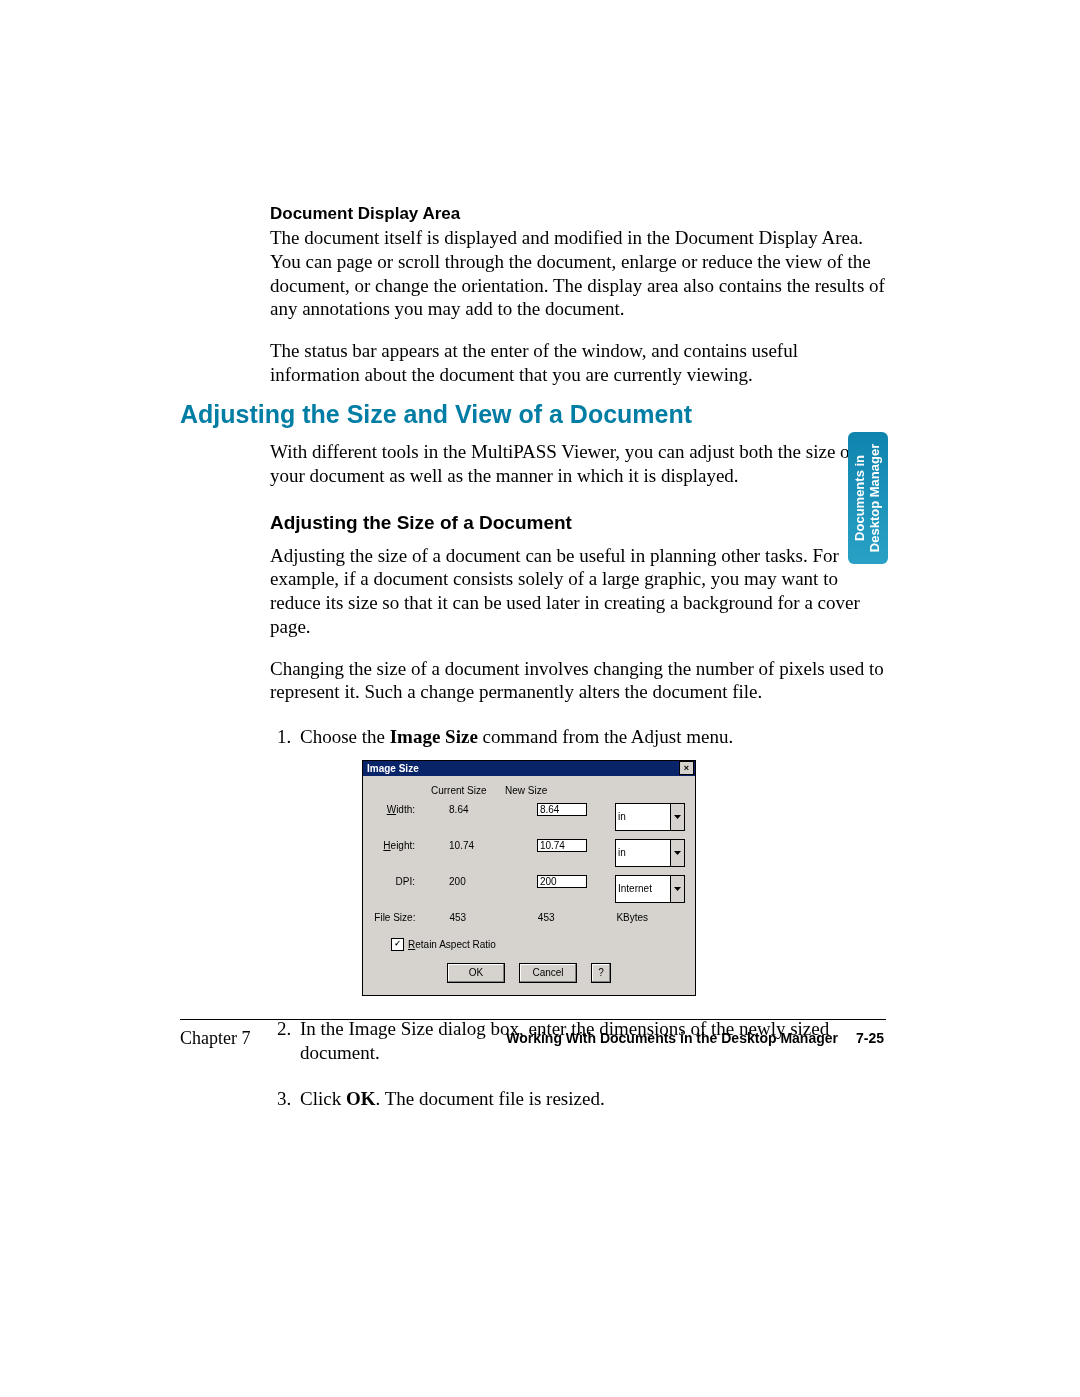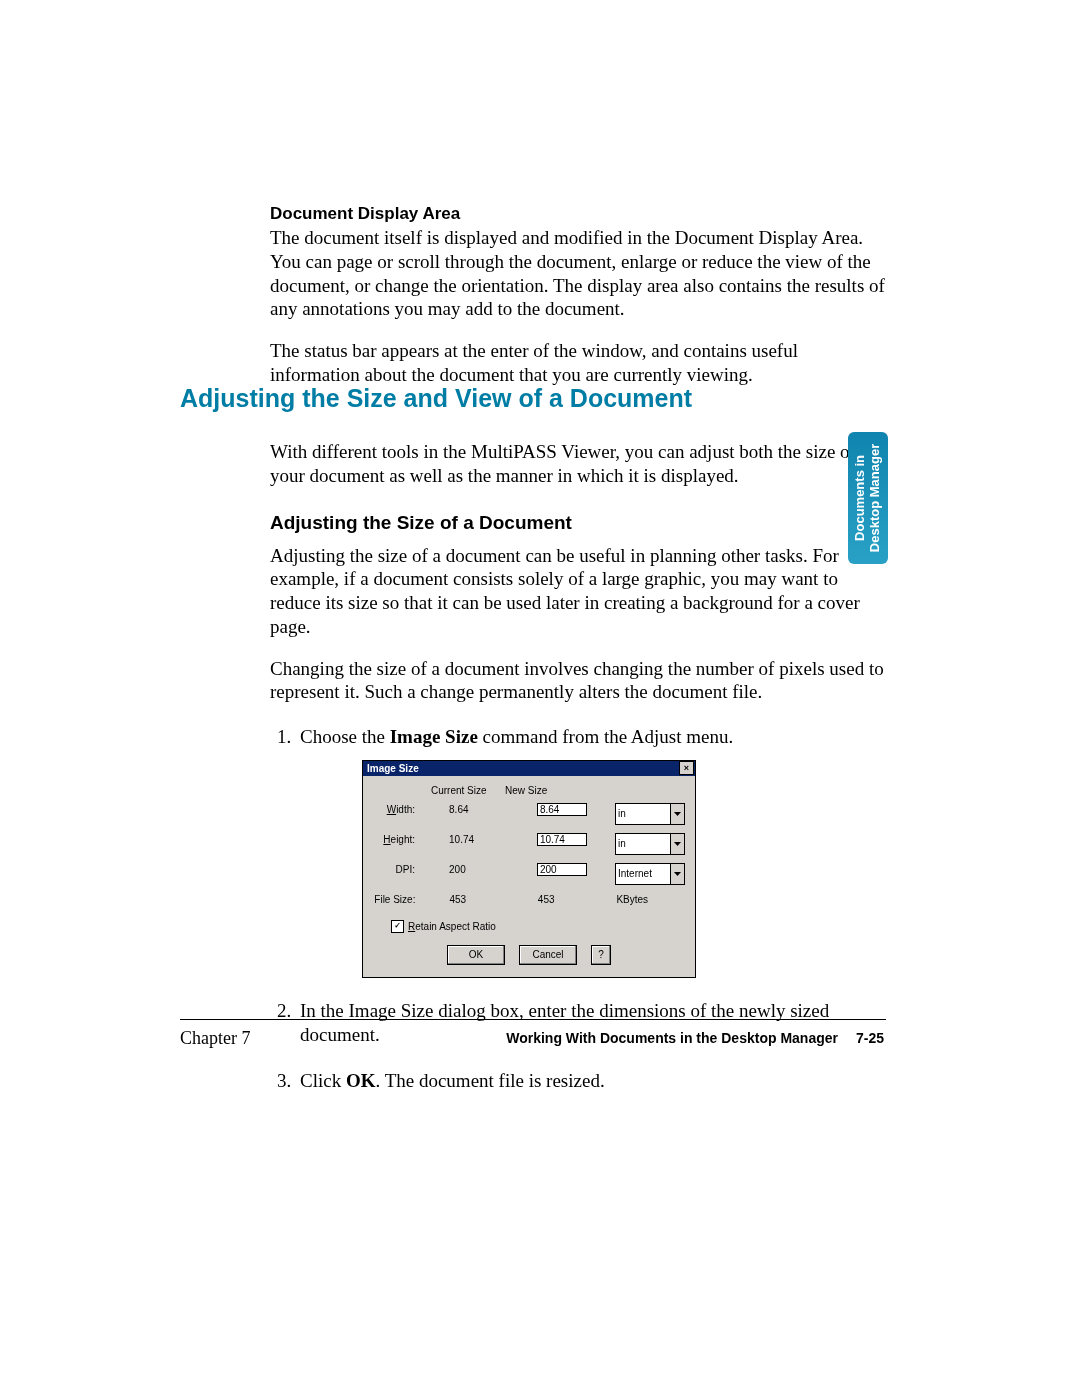--- a/index.html
+++ b/index.html
@@ -29,21 +29,21 @@
   }
   .section-label {
     font-family: Arial, Helvetica, sans-serif;
     font-weight: bold;
     font-size: 17px;
     margin: 0 0 2px 0;
   }
   .h1 {
     position: absolute;
     left: 180px;
-    top: 384px;
+    top: 400px;
     width: 720px;
     font-family: Arial, Helvetica, sans-serif;
     font-weight: bold;
     font-size: 25px;
     color: #007da4;
   }
   .after-h1 {
     position: absolute;
     left: 270px;
     top: 440px;
@@ -173,21 +173,21 @@
     padding: 0 2px;
     box-sizing: border-box;
     display: inline-flex;
     align-items: center;
     font-size: 10px;
   }
   .combo {
     display: inline-flex;
     align-items: stretch;
     width: 70px;
-    height: 22px;
+    height: 28px;
     border: 1px solid #000;
     background: #fff;
     box-sizing: border-box;
   }
   .combo-val {
     flex: 1;
     padding: 0 2px;
     display: flex;
     align-items: center;
     font-size: 10px;

